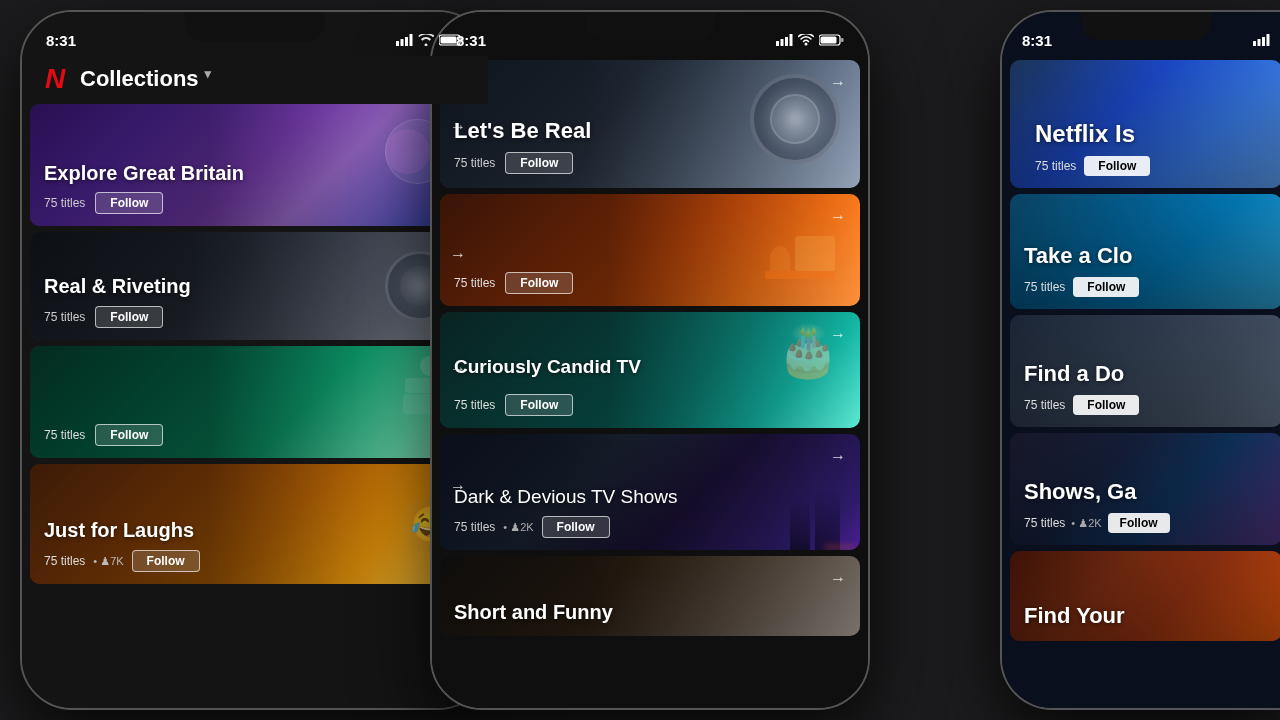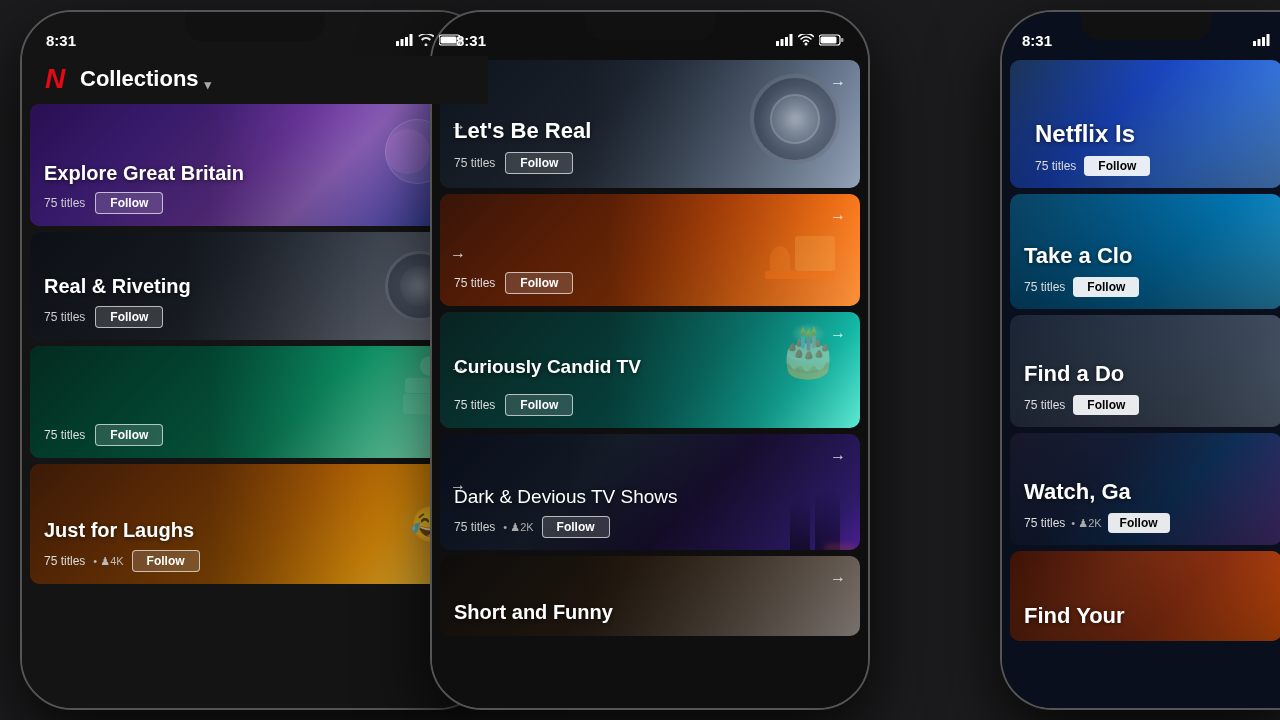--- a/index.html
+++ b/index.html
@@ -138,21 +138,21 @@
                 <rect x="1.5" y="2.5" width="16" height="7" rx="1.5" fill="white"></rect>
                 <rect x="22" y="4" width="2.5" height="4" rx="1" fill="white" opacity="0.6"></rect>
               </svg>
           </div>
         </div>
 
         <div class="app-header" style="display:flex; align-items:center; padding:8px 18px 10px; gap:10px; background:#141414; position:relative; z-index:5;">
           <div style="width:30px; height:30px; display:flex; align-items:center; justify-content:center;">
             <span style="color:#E50914; font-size:28px; font-weight:900; font-style:italic; line-height:1;">N</span>
           </div>
-          <div style="color:#fff; font-size:22px; font-weight:700; display:flex; align-items:flex-end; gap:6px;">
+          <div style="color:#fff; font-size:22px; font-weight:700; display:flex; align-items:flex-start; gap:6px;">
             <span>Collections</span>
             <span style="font-size:13px; color:#aaa;">▾</span>
           </div>
         </div>
 
         <div style="padding:0 8px; display:flex; flex-direction:column; gap:6px; overflow:hidden;">
 
           <div style="height:122px; border-radius:10px; overflow:hidden; position:relative; background: linear-gradient(135deg, #5b21b6 0%, #7c3aed 25%, #a855f7 50%, #c084fc 65%, #1e40af 100%);">
             <div style="position:absolute; top:0; left:0; right:0; bottom:0; background: linear-gradient(to right, rgba(0,0,0,0.55) 40%, rgba(0,0,0,0.1) 100%);"></div>
 
@@ -206,21 +206,21 @@
             <div style="position:absolute; top:0; left:0; right:0; bottom:0; background: linear-gradient(to right, rgba(0,0,0,0.5) 40%, rgba(0,0,0,0.0) 100%);"></div>
 
             <div style="position:absolute; right:15px; top:50%; transform:translateY(-50%);">
               <div style="width:65px; height:55px; background:rgba(200,150,50,0.3); border-radius:50%; display:flex; align-items:center; justify-content:center; font-size:36px; opacity:0.7;">😂</div>
             </div>
             <span style="position:absolute; top:12px; right:14px; color:#fff; font-size:16px; z-index:2; opacity:0.8;">→</span>
             <div style="position:absolute; bottom:12px; left:14px; right:14px; z-index:2;">
               <div style="color:#fff; font-size:20px; font-weight:900; margin-bottom:8px; text-shadow:0 1px 4px rgba(0,0,0,0.6);">Just for Laughs</div>
               <div style="display:flex; align-items:center; gap:8px;">
                 <span style="color:#ddd; font-size:12px;">75 titles</span>
-                <span style="color:#bbb; font-size:11px;">• ♟4K</span>
+                <span style="color:#bbb; font-size:11px;">• ♟7K</span>
                 <button style="background:rgba(255,255,255,0.15); border:1.5px solid rgba(255,255,255,0.65); color:#fff; padding:3px 14px; border-radius:4px; font-size:12px; font-weight:700; cursor:pointer;">Follow</button>
               </div>
             </div>
           </div>
         </div>
       </div>
     </div>
   </div>
 
   <div class="phone-wrapper-2">
@@ -381,21 +381,21 @@
               <div style="display:flex; align-items:center; gap:8px;">
                 <span style="color:#ddd; font-size:12px;">75 titles</span>
                 <button style="background:rgba(255,255,255,0.9); border:none; color:#000; padding:3px 14px; border-radius:4px; font-size:12px; font-weight:700; cursor:pointer;">Follow</button>
               </div>
             </div>
           </div>
 
           <div style="height:112px; border-radius:10px; overflow:hidden; position:relative; background: linear-gradient(135deg, #1a1a2e 0%, #16213e 35%, #0f3460 60%, #533483 100%);">
             <div style="position:absolute; top:0; left:0; right:0; bottom:0; background: linear-gradient(to bottom, rgba(0,0,0,0.1) 0%, rgba(0,0,0,0.4) 100%);"></div>
             <div style="position:absolute; bottom:12px; left:14px; right:6px; z-index:2;">
-              <div style="color:#fff; font-size:22px; font-weight:900; margin-bottom:8px; text-shadow:0 1px 4px rgba(0,0,0,0.6);">Watch, Ga</div>
+              <div style="color:#fff; font-size:22px; font-weight:900; margin-bottom:8px; text-shadow:0 1px 4px rgba(0,0,0,0.6);">Shows, Ga</div>
               <div style="display:flex; align-items:center; gap:6px;">
                 <span style="color:#ddd; font-size:12px;">75 titles</span>
                 <span style="color:#aaa; font-size:11px;">• ♟2K</span>
                 <button style="background:rgba(255,255,255,0.9); border:none; color:#000; padding:3px 12px; border-radius:4px; font-size:12px; font-weight:700; cursor:pointer;">Follow</button>
               </div>
             </div>
           </div>
 
           <div style="height:90px; border-radius:10px; overflow:hidden; position:relative; background: linear-gradient(135deg, #431407 0%, #7c2d12 35%, #9a3412 60%, #ea580c 100%);">
             <div style="position:absolute; top:0; left:0; right:0; bottom:0; background: linear-gradient(to bottom, rgba(0,0,0,0.1) 0%, rgba(0,0,0,0.4) 100%);"></div>

